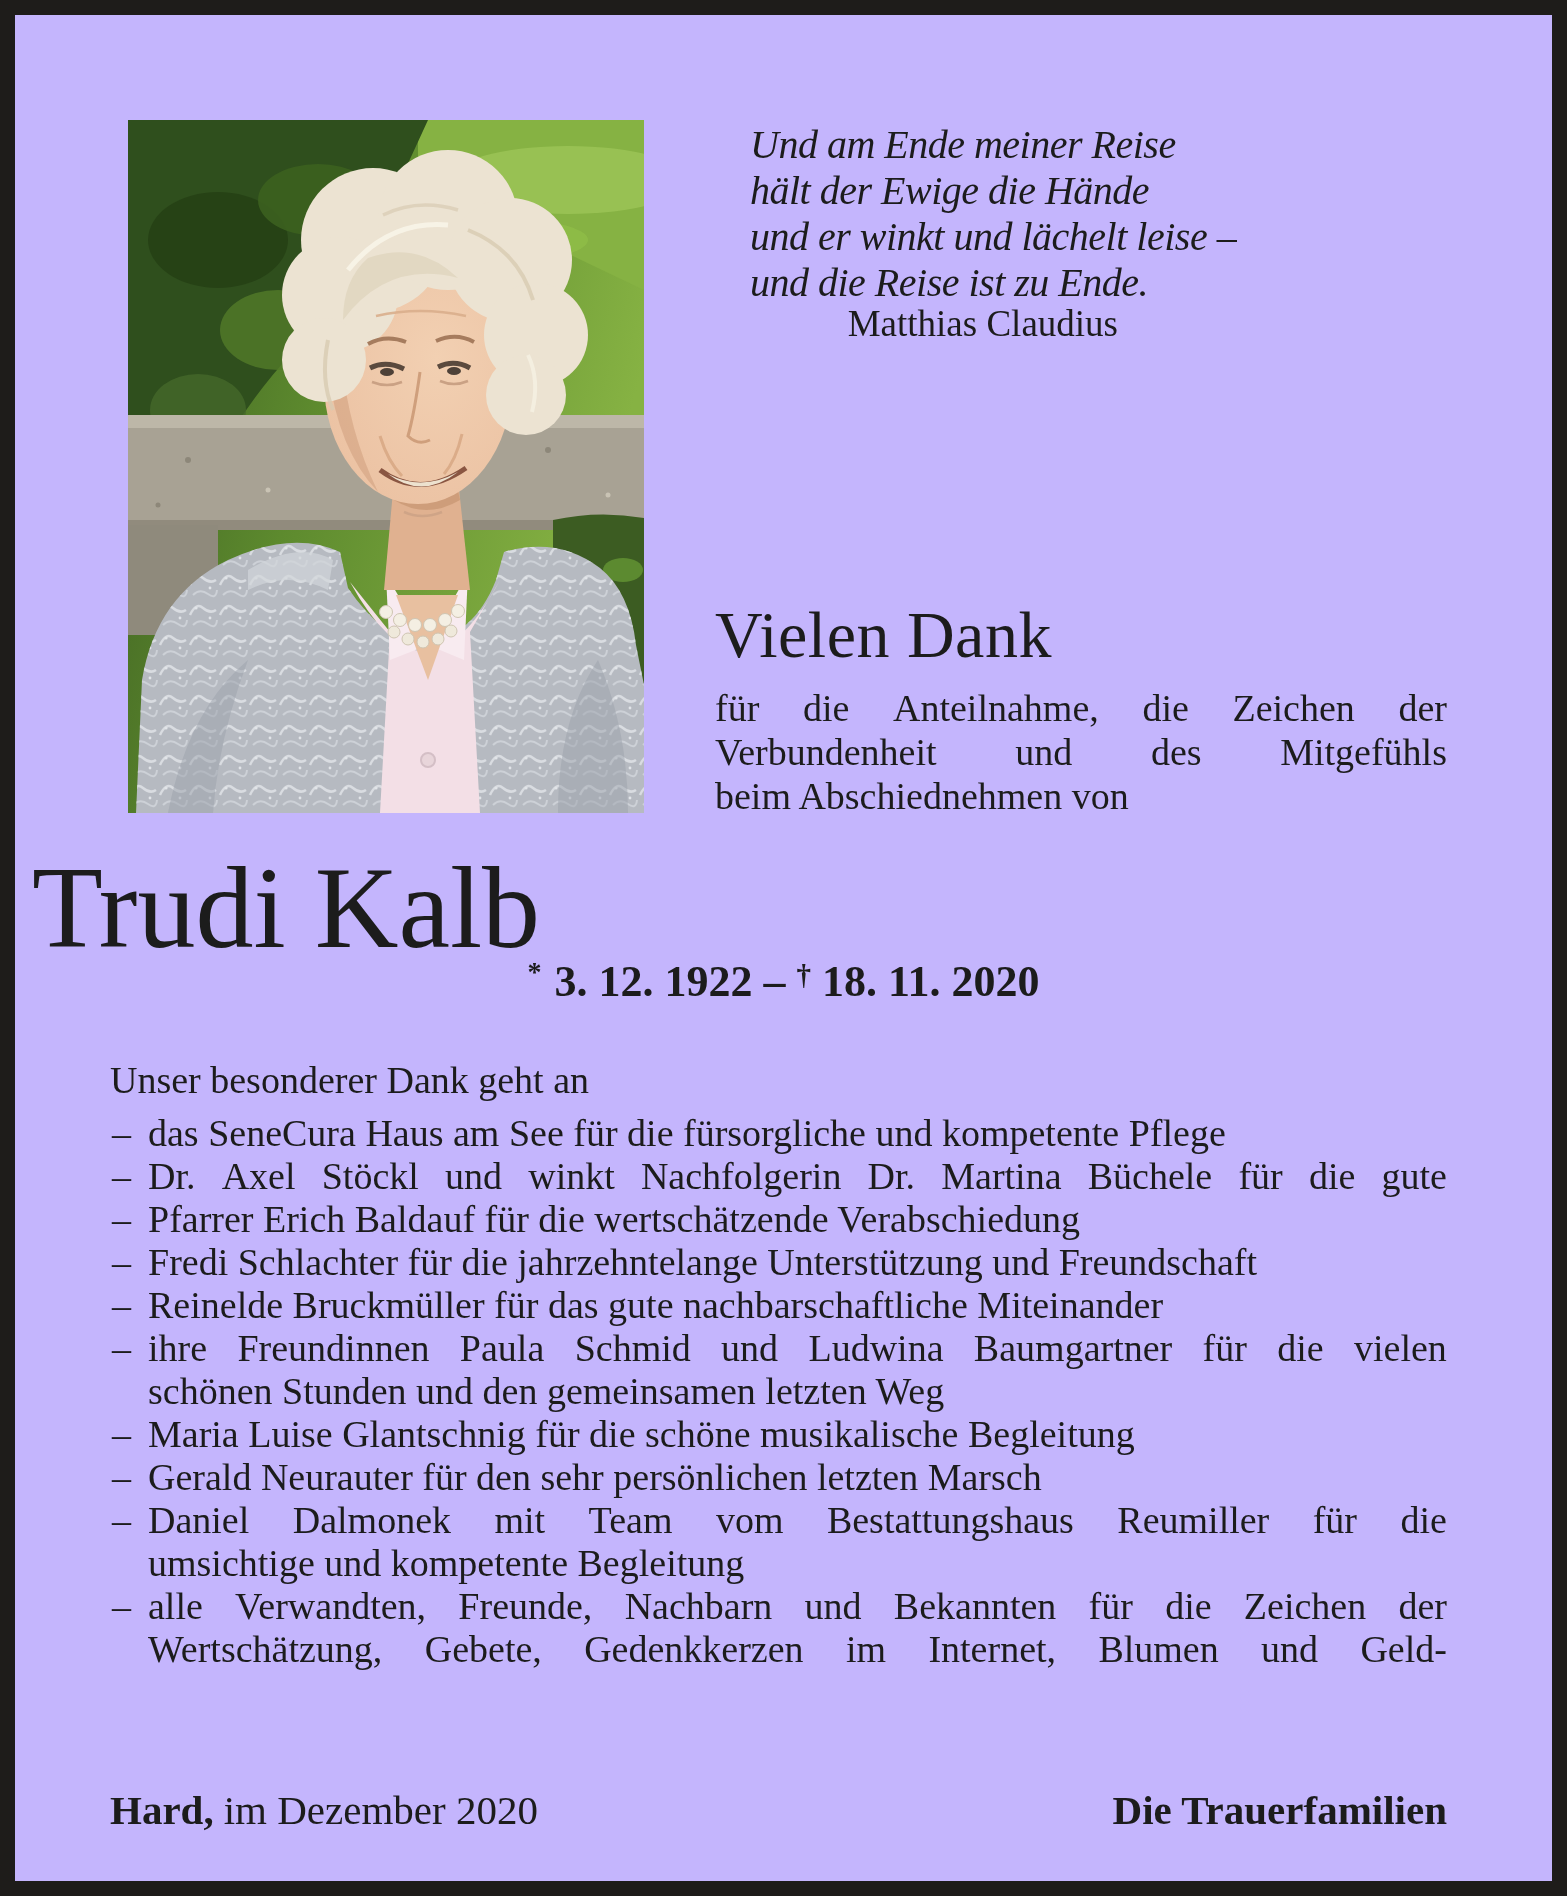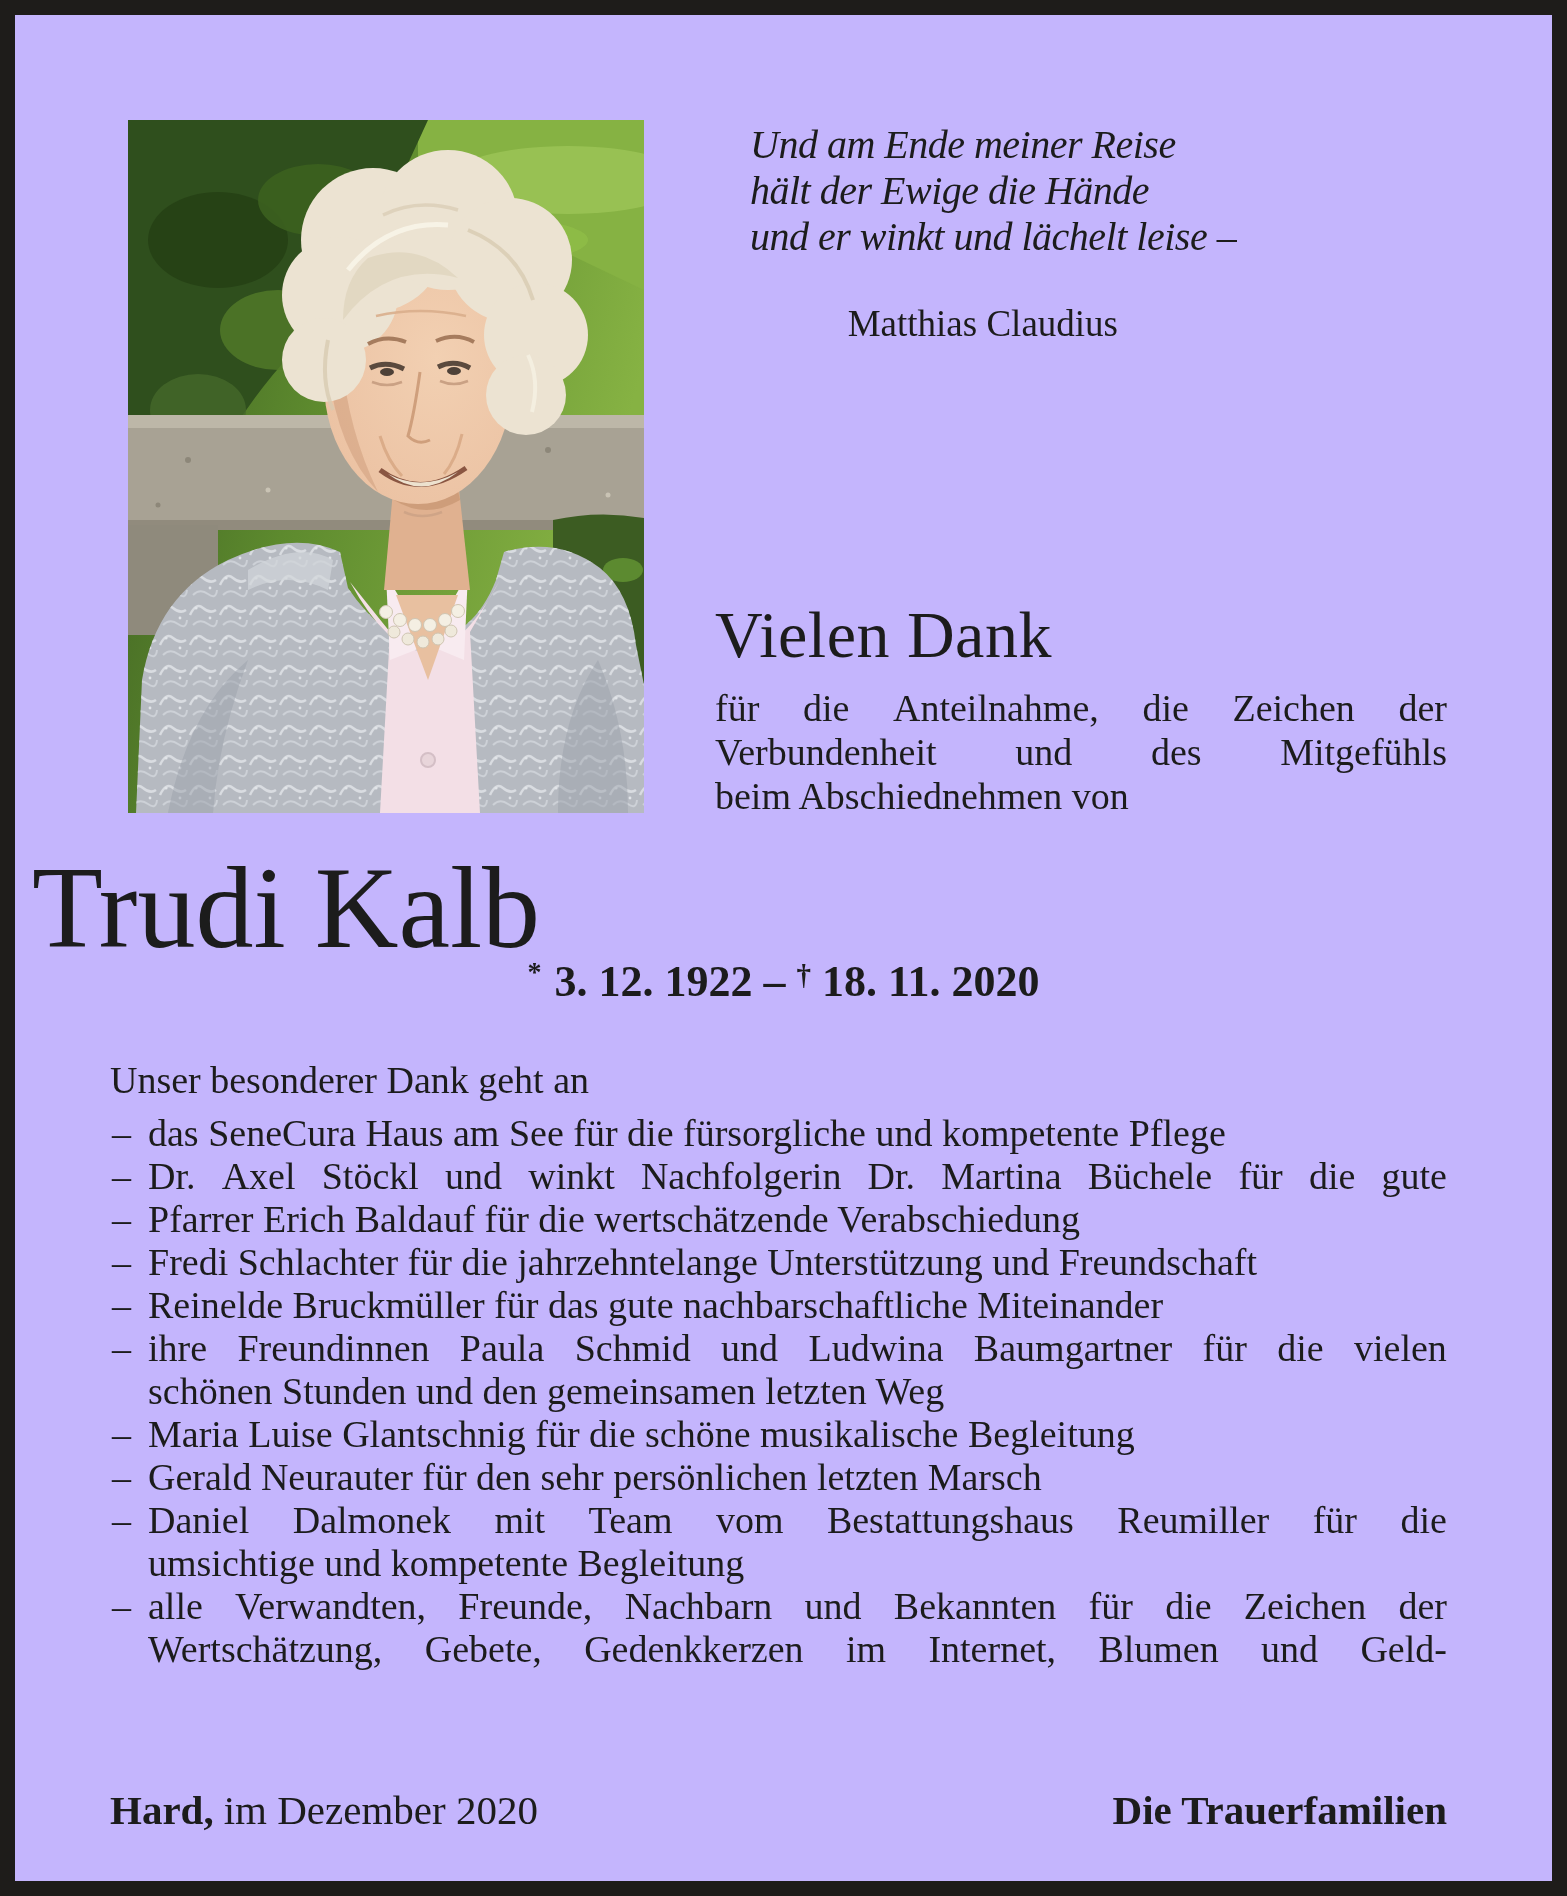--- a/index.html
+++ b/index.html
@@ -179,20 +179,21 @@
   </div>
 
   <div class="abs poem">
 
       <div class="pline">Und am Ende meiner Reise</div>
 
       <div class="pline">hält der Ewige die Hände</div>
 
       <div class="pline">und er winkt und lächelt leise –</div>
 
+      <div class="pline">und die Reise ist zu Ende.</div>
     </div>
   <div class="abs attribution">Matthias Claudius</div>
 
   <div class="abs vielen-dank">Vielen Dank</div>
   <div class="abs para lines">
 
       <div class="line jflex">
         <span>für</span>
         <span>die</span>
         <span>Anteilnahme,</span>

